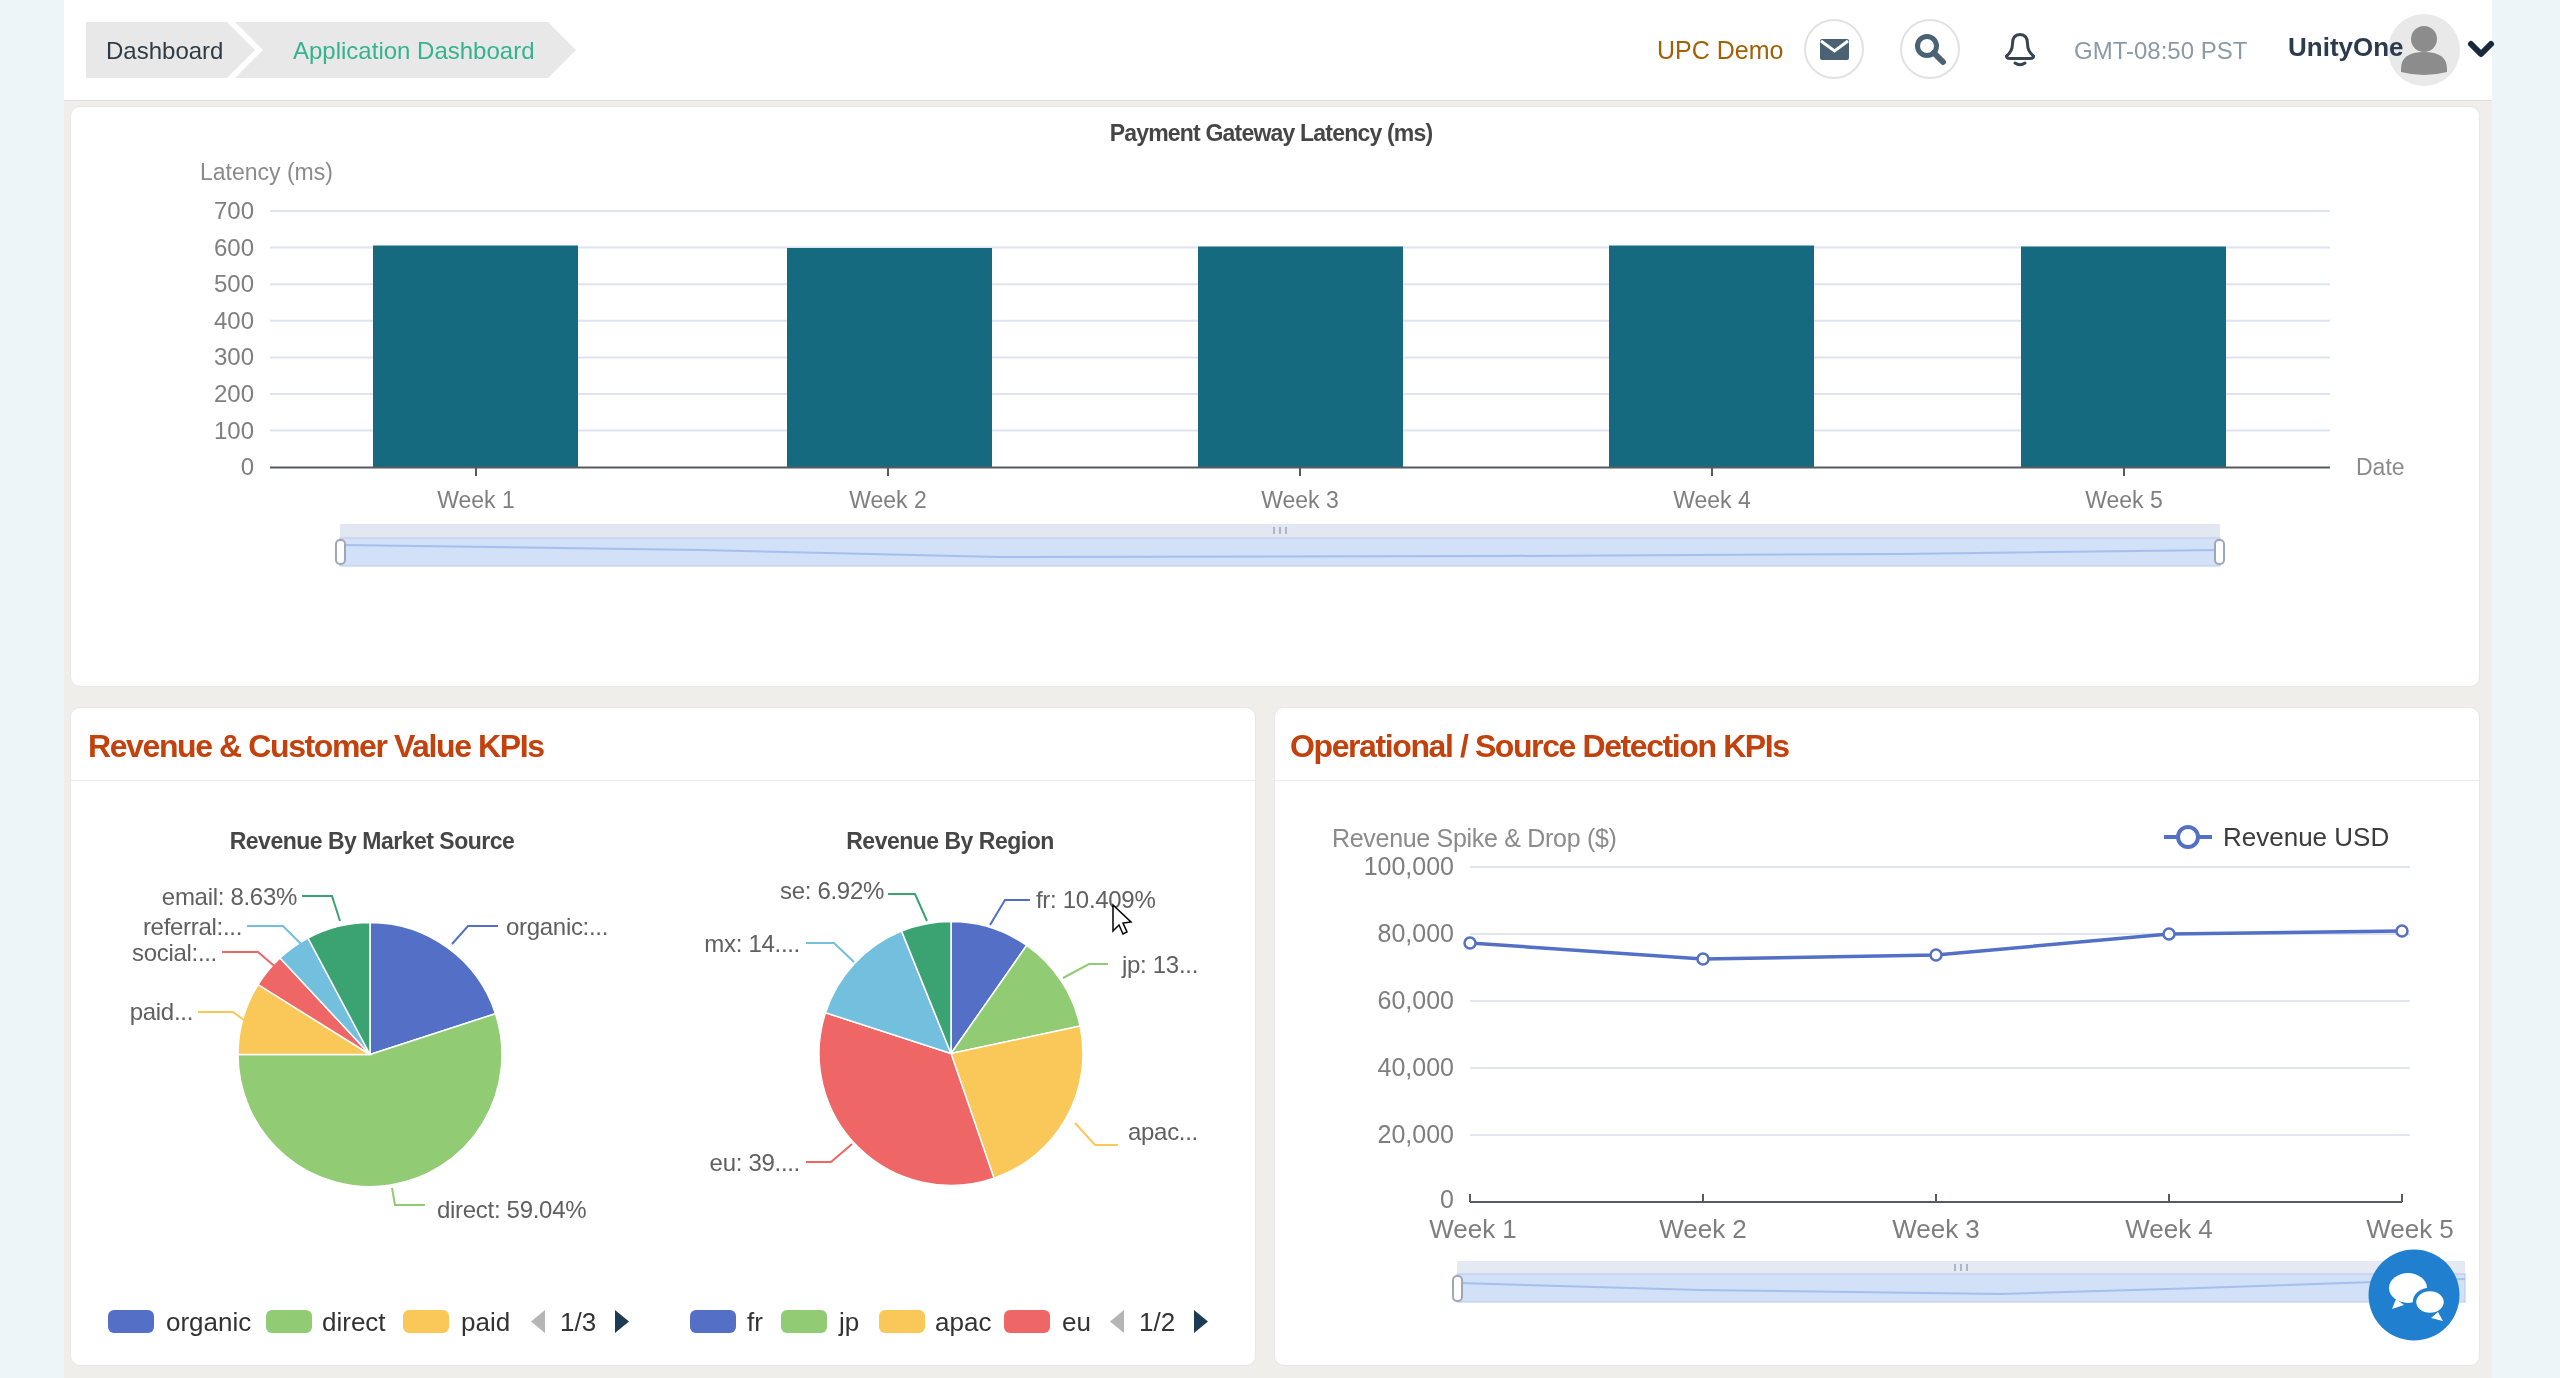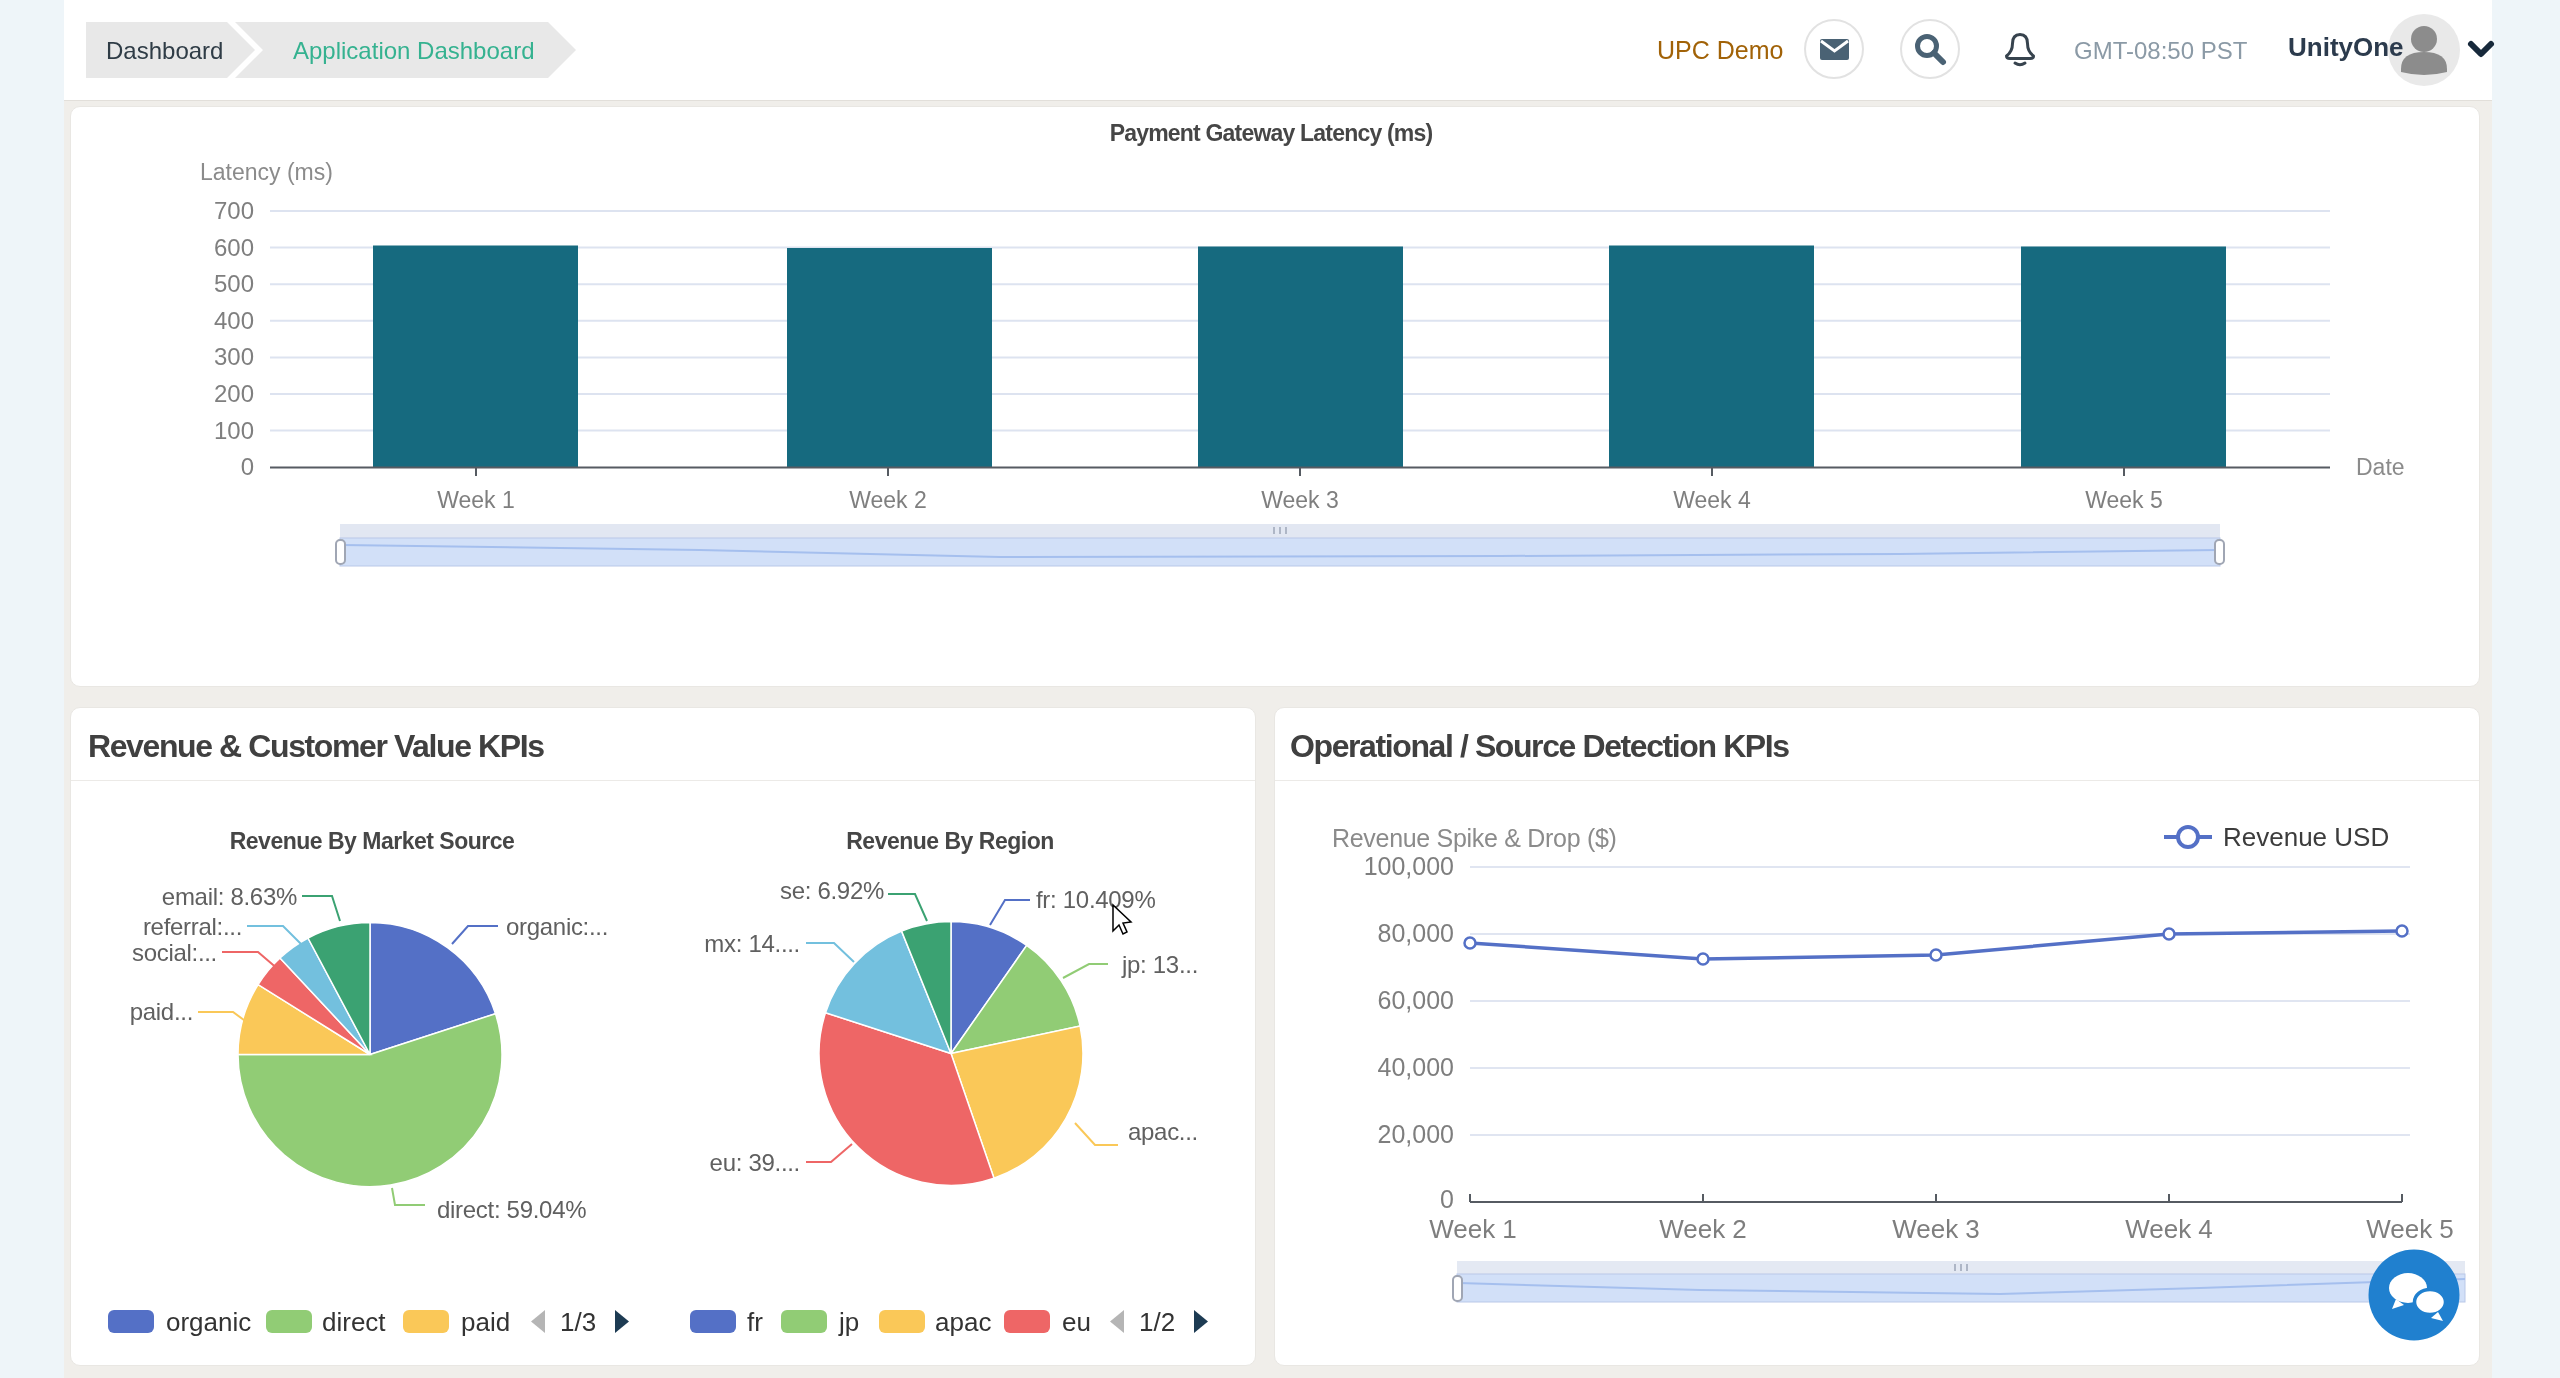--- a/index.html
+++ b/index.html
@@ -1,21 +1,21 @@
 <!DOCTYPE html>
 <html><head>
 <meta charset="utf-8">
 <style>
 *{margin:0;padding:0;box-sizing:border-box;}
 html,body{width:2560px;height:1378px;overflow:hidden;}
 body{position:relative;font-family:"Liberation Sans",sans-serif;background:#f0eeea;}
 .strip{position:absolute;top:0;bottom:0;background:#eef5f9;}
 #header{position:absolute;left:64px;top:0;width:2428px;height:101px;background:#fff;border-bottom:1px solid #e2dfda;}
 .card{position:absolute;background:#fff;border:1px solid #e9e7e3;border-radius:10px;}
-.ptitle{position:absolute;font-size:32px;font-weight:bold;color:#404040;letter-spacing:-1.4px;}
+.ptitle{position:absolute;font-size:32px;font-weight:bold;color:#c2410c;letter-spacing:-1.4px;}
 .phr{position:absolute;height:1px;background:#eceae7;}
 .abs{position:absolute;}
 svg{display:block;}
 </style>
 </head>
 <body>
 <div class="strip" style="left:0;width:64px;"></div>
 <div class="strip" style="left:2492px;width:68px;"></div>
 <div id="header"></div>
 <svg class="abs" style="left:86px;top:22px;" width="520" height="56" viewBox="0 0 520 56">

